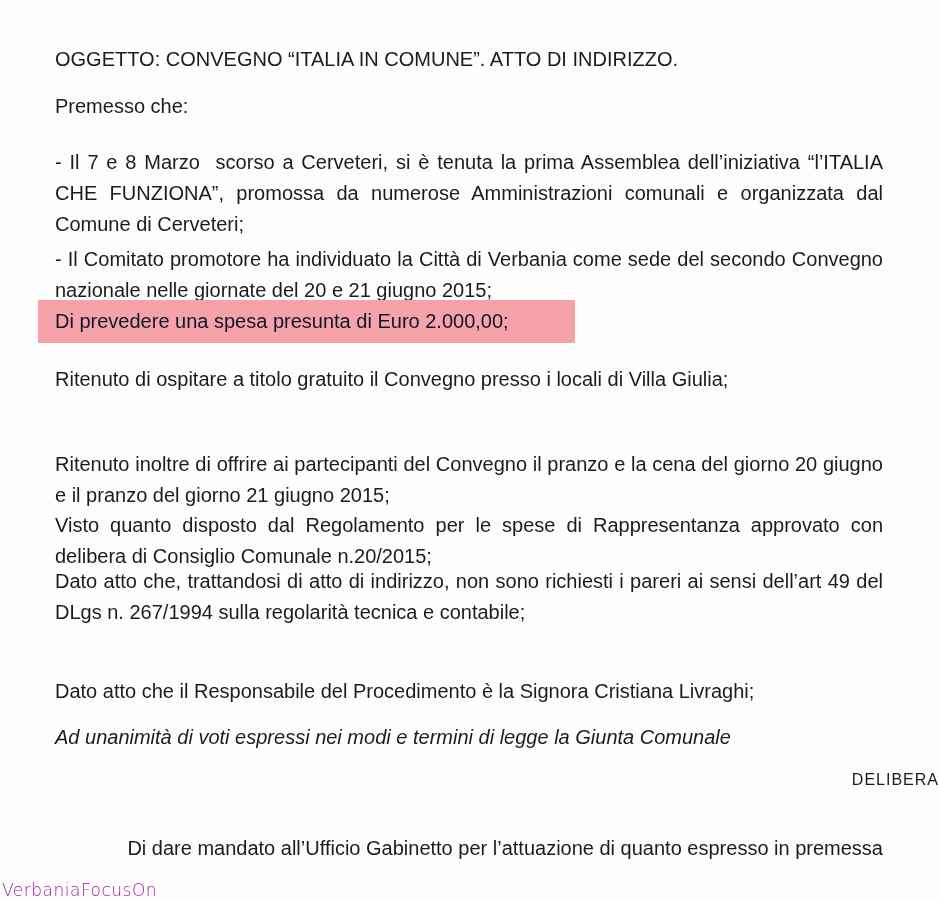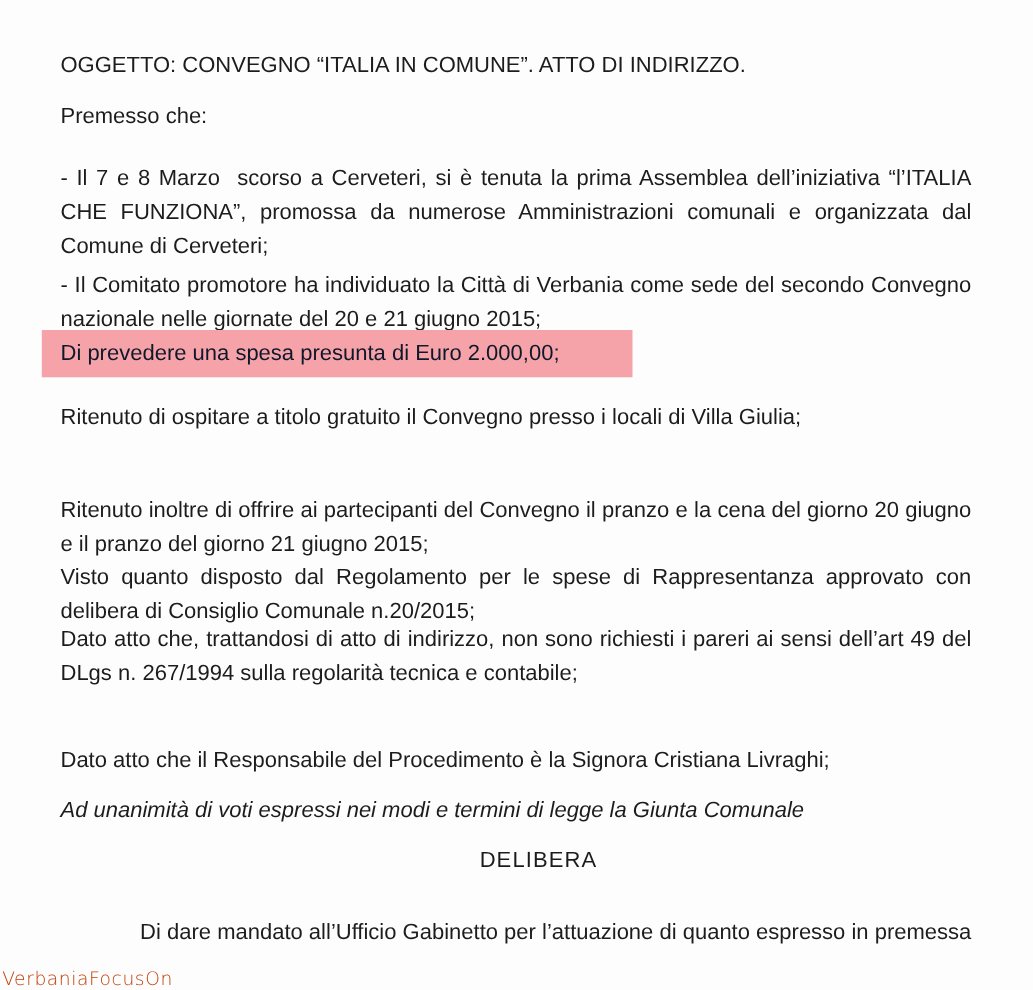--- a/index.html
+++ b/index.html
@@ -53,42 +53,42 @@
     line-height: 29px;
     color: #0f172a;
     white-space: nowrap;
   }
 
   .delibera {
     position: absolute;
     top: 771px;
     left: 0;
     right: 0;
-    text-align: center;
-    font-size: 20px;
+    text-align: right;
+    font-size: 16px;
     letter-spacing: 1px;
     padding-left: 40px;
   }
   .closing {
     position: absolute;
     top: 837px;
     left: 55px;
     right: 56px;
     text-align: right;
     font-size: 20px;
   }
   .watermark {
     position: absolute;
     top: 880px;
     left: 2px;
     font-family: "DejaVu Sans", sans-serif;
     font-size: 17px;
     font-weight: 200;
     letter-spacing: 0.5px;
-    color: #c2410c;
+    color: #a21caf;
   }
 </style>
 </head>
 <body>
 
 <div class="page">
 
   <div class="para premise">Premesso che:</div>
 
   <div class="para subject">OGGETTO: CONVEGNO “ITALIA IN COMUNE”. ATTO DI INDIRIZZO.</div>

